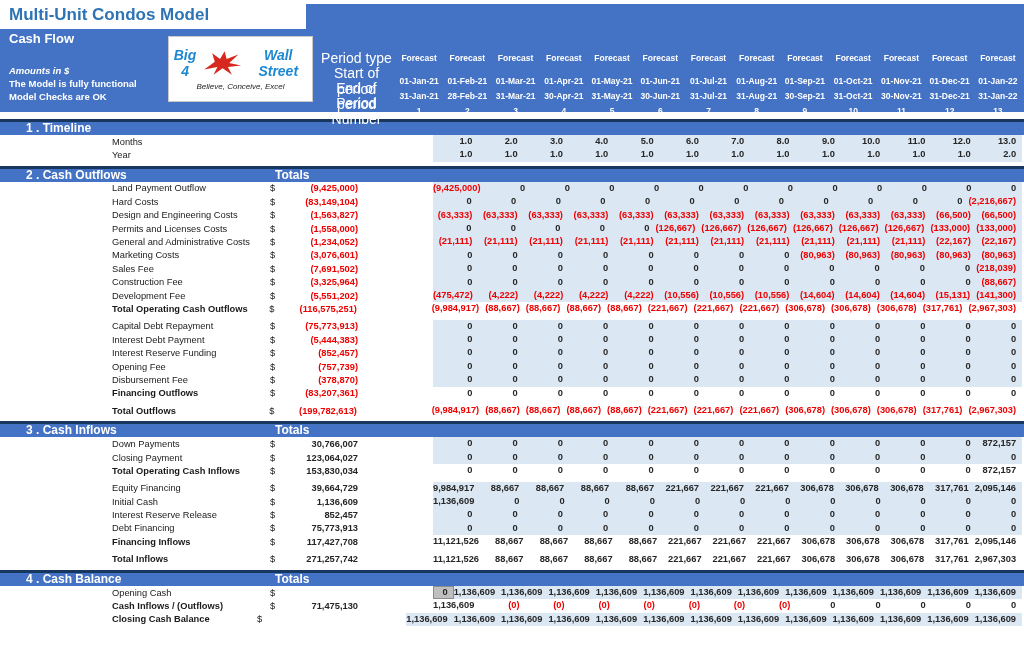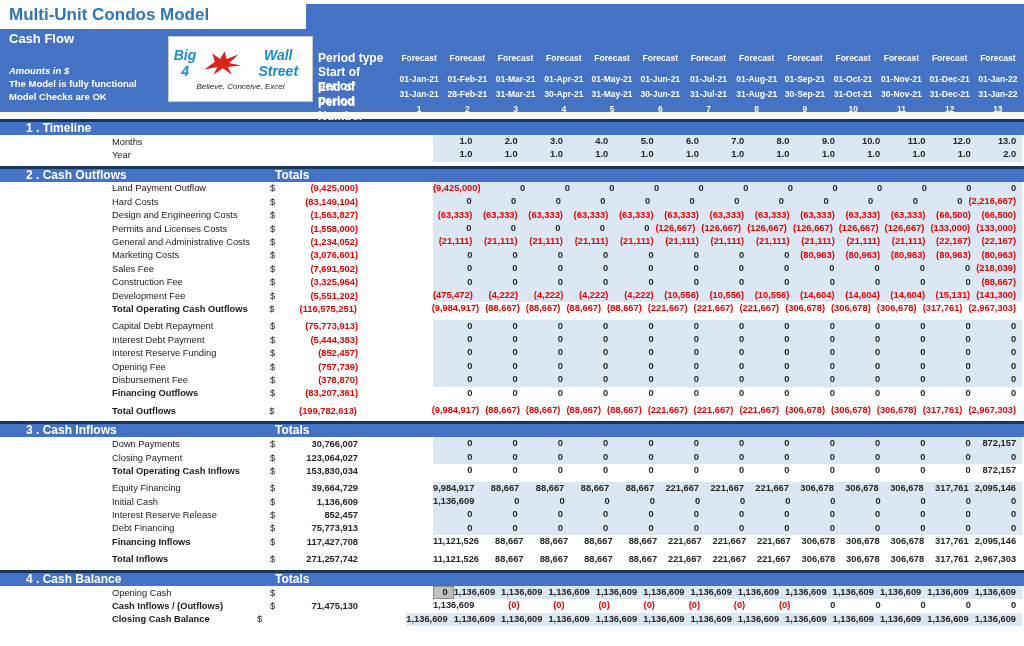--- a/index.html
+++ b/index.html
@@ -15,21 +15,21 @@
   .notes .it{font-style:italic;}
   .logo{position:absolute;top:36px;left:168px;width:145px;height:66px;background:#ffffff;z-index:2;
         border:1px solid #c9c9c9;box-sizing:border-box;text-align:center;}
   .logo-row{display:flex;align-items:center;justify-content:center;gap:6px;margin-top:10px;}
   .logo-big4,.logo-ws{font-size:14px;font-weight:700;color:#1E88D2;font-style:italic;}
   .logo-eagle{width:42px;height:30px;margin:0 -4px;}
   .logo-tag{font-size:8px;color:#222;margin-top:3px;font-style:italic;}
   
   .period-header{position:absolute;top:50px;left:318px;width:704px;z-index:2;}
   .ph-row{display:grid;grid-template-columns:77px repeat(13,1fr);height:15px;align-items:center;}
-  .ph-label{font-size:12px;font-weight:700;color:#ffffff;text-align:left;}
+  .ph-label{font-size:14px;font-weight:400;color:#ffffff;text-align:center;}
   .ph-cell{font-size:8.5px;font-weight:700;color:#ffffff;text-align:center;}
   
   .sheet-body{position:absolute;top:119px;left:0;width:1024px;}
   .section-bar{position:relative;height:13px;border-top:3px solid #17375E;background:#4472C4;
                color:#fff;font-size:12px;font-weight:700;line-height:13px;padding-left:26px;box-sizing:content-box;}
   .section-bar .sb-totals{position:absolute;left:275px;top:0;}
   .section-bar.mt{margin-top:4px;}
   .footer-bar{margin-top:2px;}
   .rows{width:1024px;}
   .spacer{height:4px;}

